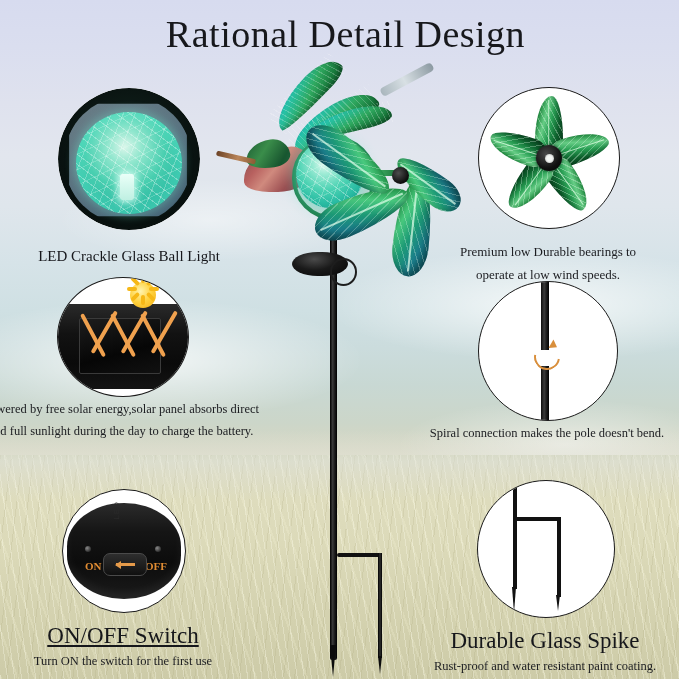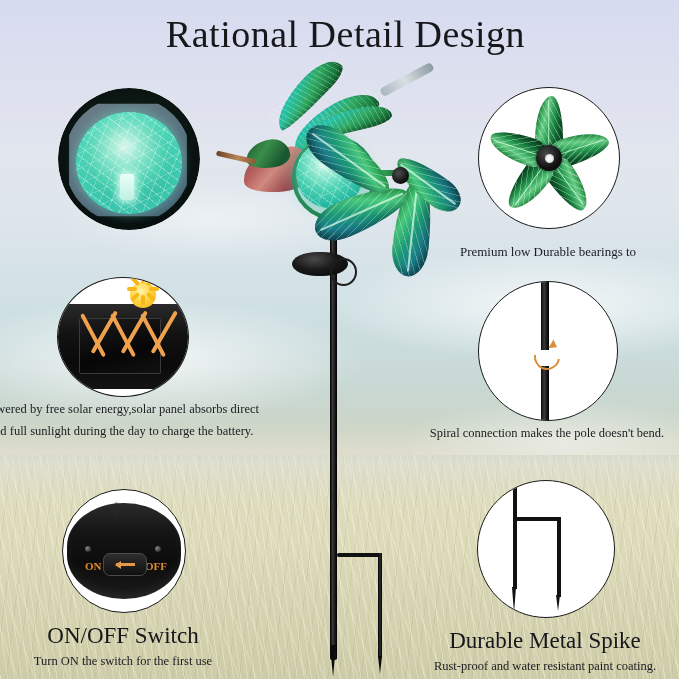--- a/index.html
+++ b/index.html
@@ -381,20 +381,21 @@
 
   <div class="feature" style="left:58px;top:88px;">
     <div class="circle noborder" style="width:142px;height:142px;">
       <div class="ball-outer"></div>
       <div class="ball-sky" style="left:6px;top:8px;width:128px;height:128px;clip-path:polygon(16% 6%,84% 6%,96% 30%,96% 70%,84% 94%,16% 94%,4% 70%,4% 30%);opacity:.55;"></div>
       <div class="ball-core" style="left:18px;top:24px;width:106px;height:102px;">
         <div class="crackle"></div>
       </div>
       <div class="filament" style="left:62px;top:86px;width:14px;height:26px;"></div>
     </div>
+    <div class="cap-title" style="width:210px;margin-left:-34px;margin-top:18px;font-size:15px;">LED Crackle Glass Ball Light</div>
   </div>
 
   <div class="feature" style="left:478px;top:87px;">
     <div class="circle" style="width:140px;height:140px;">
       <div class="leafA" style="transform:rotate(0deg) translate(-14px,-62px);">
           <div class="leafshape"></div>
         </div>
       <div class="leafA" style="transform:rotate(72deg) translate(-14px,-62px);">
           <div class="leafshape"></div>
         </div>
@@ -403,20 +404,21 @@
         </div>
       <div class="leafA" style="transform:rotate(216deg) translate(-14px,-62px);">
           <div class="leafshape"></div>
         </div>
       <div class="leafA" style="transform:rotate(288deg) translate(-14px,-62px);">
           <div class="leafshape"></div>
         </div>
       <div class="hub"></div>
     </div>
     <div class="cap-sub" style="width:230px;margin-left:-45px;margin-top:12px;font-size:13px;">Premium low Durable bearings to</div>
+    <div class="cap-sub" style="width:230px;margin-left:-45px;font-size:13px;">operate at low wind speeds.</div>
   </div>
 
   <div class="feature" style="left:57px;top:277px;">
     <div class="circle" style="width:130px;height:118px;border-radius:50%;">
       <div class="panel-body"></div>
       <div class="panel-cell"></div>
 
       <div class="sun" style="left:72px;top:4px;">
         <div class="ray" style="transform:rotate(0deg);"></div>
         <div class="ray" style="transform:rotate(45deg);"></div>
@@ -454,29 +456,29 @@
       <div class="sw-body"></div>
       <div class="sw-emboss" style="left:44px;top:16px;transform:rotate(-90deg);">LED</div>
       <div class="sw-screw" style="left:22px;top:56px;"></div>
       <div class="sw-screw" style="left:92px;top:56px;"></div>
       <div class="sw-lbl" style="left:22px;top:70px;">ON</div>
       <div class="sw-lbl" style="left:82px;top:70px;">OFF</div>
       <div class="sw-rocker">
         <div class="sw-arrow"></div>
       </div>
     </div>
-    <div class="cap-title" style="width:220px;margin-left:-49px;margin-top:10px;font-size:23px;">ON/OFF Switch</div>
+    <div class="cap-title" style="width:220px;margin-left:-49px;margin-top:10px;font-size:23px;text-decoration:underline;">ON/OFF Switch</div>
     <div class="cap-sub" style="width:280px;margin-left:-79px;margin-top:2px;font-size:12.5px;">Turn ON the switch for the first use</div>
   </div>
 
   <div class="feature" style="left:477px;top:480px;">
     <div class="circle" style="width:136px;height:136px;">
       <div class="spike-main" style="left:35px;top:4px;width:4px;height:104px;"></div>
       <div class="spike-tip" style="left:34px;top:106px;"></div>
       <div class="spike-main" style="left:35px;top:36px;width:48px;height:4px;"></div>
       <div class="spike-main" style="left:79px;top:36px;width:4px;height:80px;"></div>
       <div class="spike-tip" style="left:78px;top:114px;border-top-width:16px;"></div>
     </div>
-    <div class="cap-title" style="width:250px;margin-left:-57px;margin-top:10px;font-size:23px;">Durable Metal Spike</div>
+    <div class="cap-title" style="width:250px;margin-left:-57px;margin-top:10px;font-size:23px;">Durable Glass Spike</div>
     <div class="cap-sub" style="width:310px;margin-left:-87px;margin-top:2px;font-size:12.5px;">Rust-proof and water resistant paint coating.</div>
   </div>
 
 </div>
 
 </body></html>

